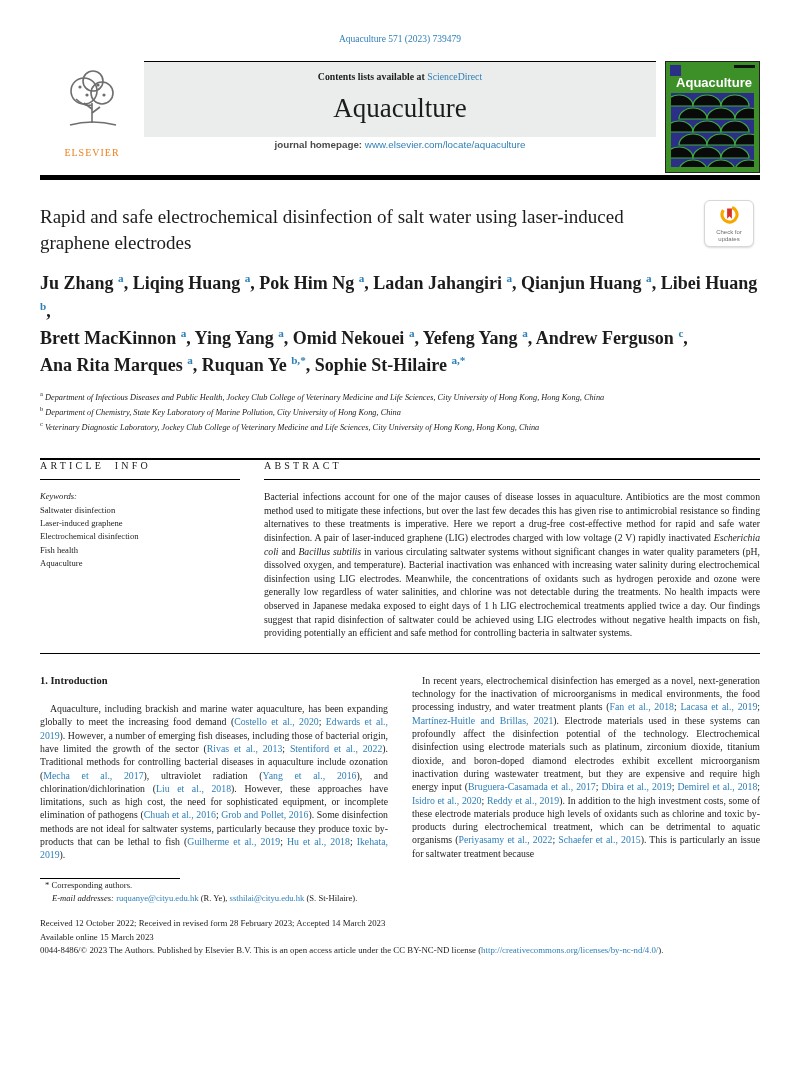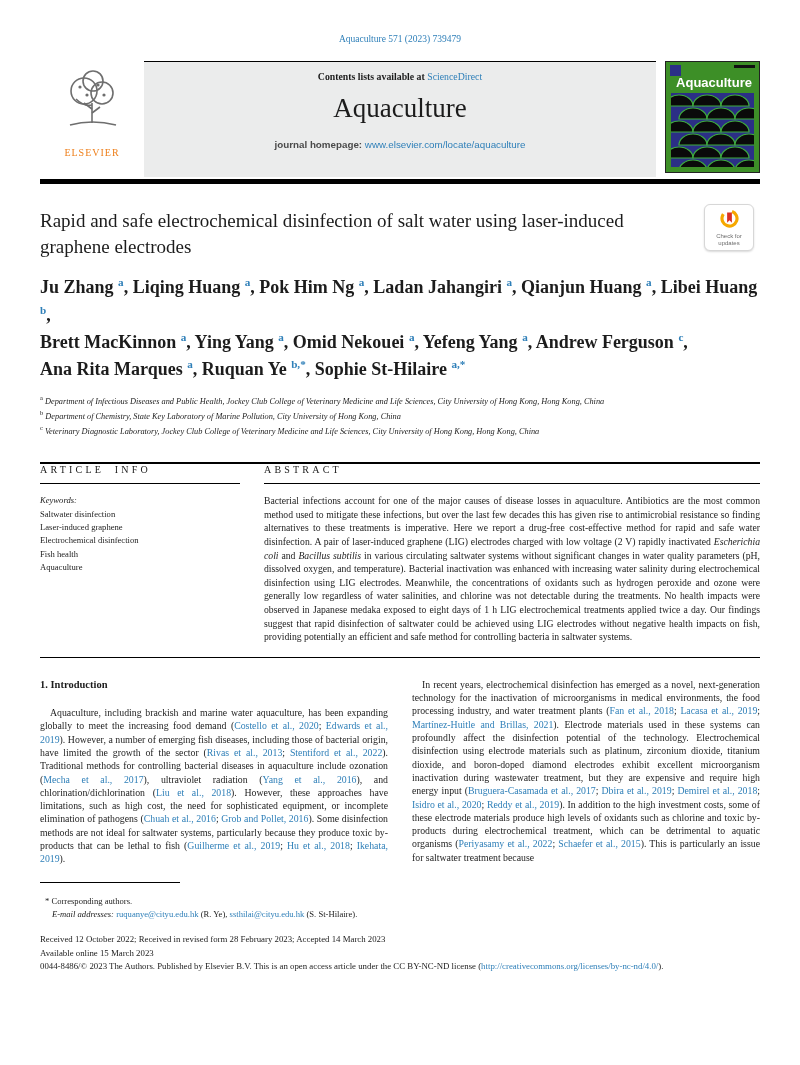--- a/index.html
+++ b/index.html
@@ -20,21 +20,21 @@
   b{font-weight:bold;}
   sup.sup-lnk{font-size:0.62em;color:var(--link);}
 
   
   .masthead{text-align:center;font-size:9.5px;color:var(--link);height:12px;}
 
   
   .banner{display:flex;margin-top:15px;align-items:flex-start;}
   .logo-box{width:104px;display:flex;flex-direction:column;align-items:center;padding-top:4px;}
   .elsevier-word{color:var(--orange);font-size:10px;letter-spacing:1px;margin-top:2px;}
-  .center-box{flex:1;background:#ebecec;border-top:1.5px solid #000;text-align:center;padding:9px 8px 10px;height:116px;}
+  .center-box{flex:1;background:#ebecec;border-top:1.5px solid #000;text-align:center;padding:9px 8px 10px;height:76px;}
   .contents-line{font-size:9.8px;}
   .journal-name{font-size:27px;margin:11px 0 15px;}
   .homepage-line{font-family:"Liberation Sans","DejaVu Sans",sans-serif;font-size:9.8px;color:#4a4a4a;font-weight:bold;}
   .homepage-line .lnk{font-weight:normal;}
   .cover-box{width:95px;margin-left:9px;border:1px solid #222;line-height:0;}
   .rule-thick{height:5px;background:#000;margin-top:2px;}
 
   
   .title-row{position:relative;margin-top:24px;padding-right:95px;}
   .article-title{font-size:19px;font-weight:normal;line-height:1.35;margin:0;}
@@ -63,21 +63,21 @@
 
   
   .cols{display:flex;gap:24px;margin-top:20px;}
   .col{flex:1;font-size:9.8px;line-height:1.36;text-align:justify;}
   .intro-head{font-size:10.5px;font-weight:bold;margin:0 0 14px;}
   .para{text-indent:10px;}
 
   
   .footnote{margin-top:16px;}
   .fn-rule{width:140px;height:1px;background:#000;}
-  .fn{font-size:8.6px;line-height:1.5;margin-top:12px;font-family:Liberation Serif, serif;}
+  .fn{font-size:8.6px;line-height:1.5;margin-top:0;font-family:Liberation Serif, serif;}
   .fn .line1{padding-left:5px;}
   .fn .line2{padding-left:12px;}
   .imprint{margin-top:13px;font-size:8.8px;line-height:1.5;}
   .imprint .doi{margin-bottom:2px;}
 </style>
 </head>
 <body>
 
 <div class="page">
 

